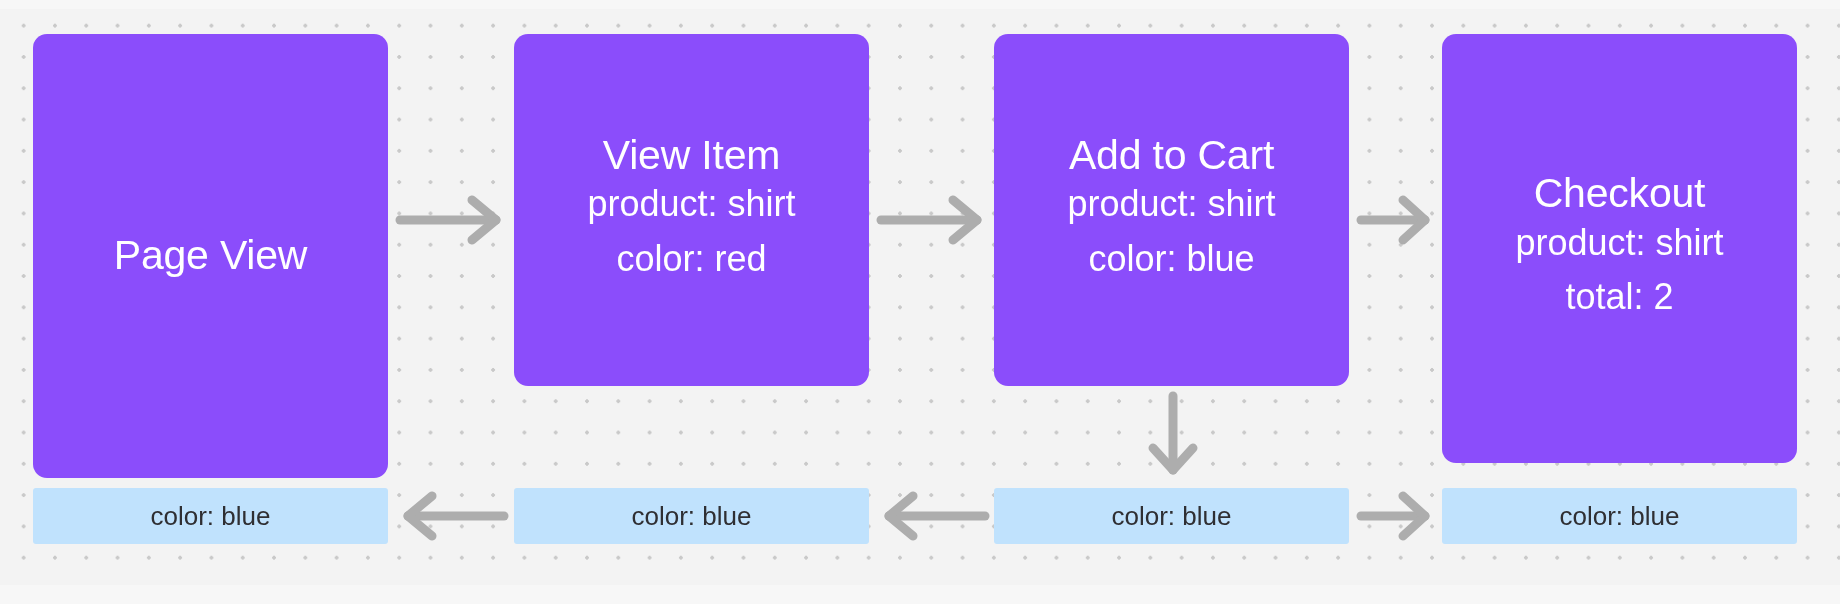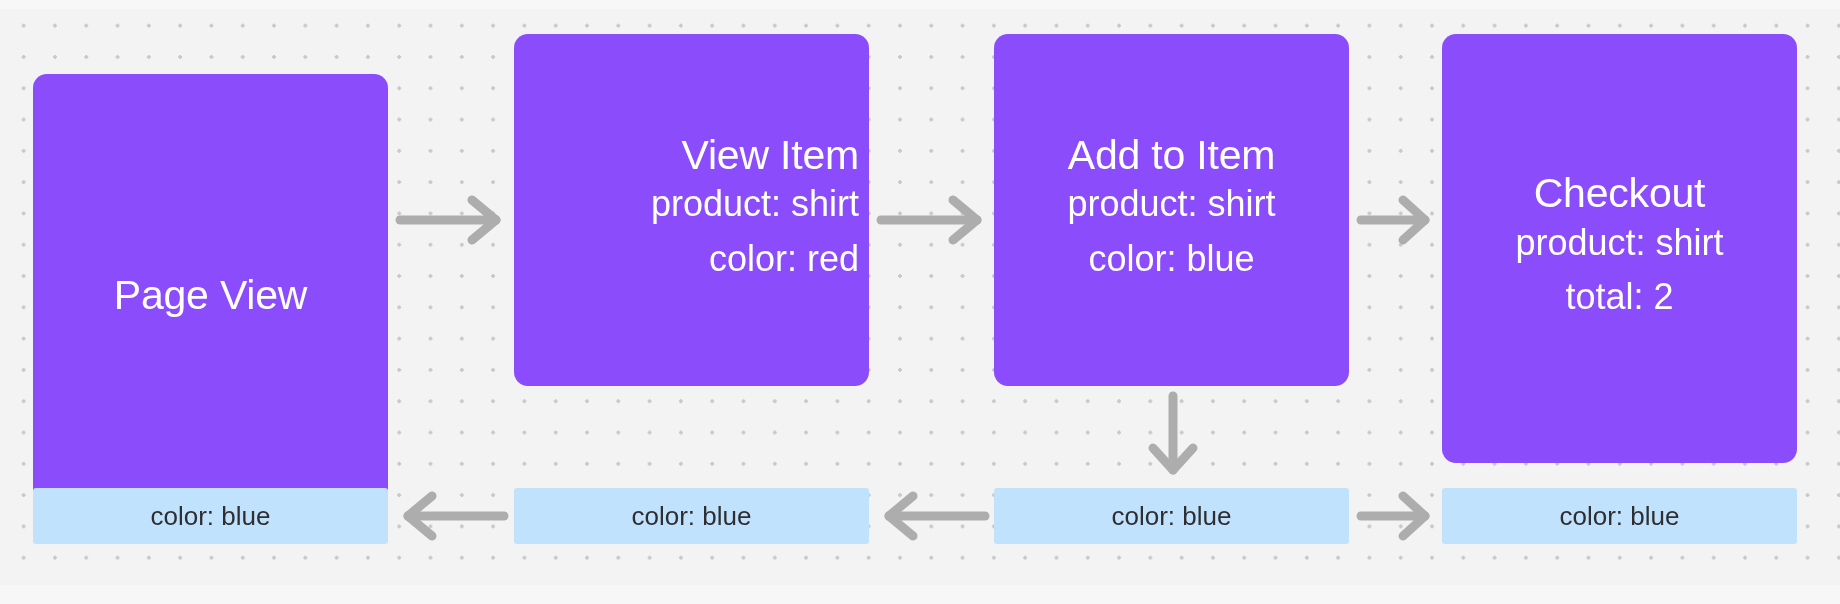--- a/index.html
+++ b/index.html
@@ -87,32 +87,32 @@
   }
 </style>
 </head>
 <body>
 
 <div id="canvas">
 
   <div class="band top"></div>
   <div class="band bottom"></div>
 
-  <div class="event-node" style="left:33px; top:34px; width:355px; height:444px;margin-top:40px;">
+  <div class="event-node" style="left:33px; top:34px; width:355px; height:444px;">
     <div class="event-title">Page View</div>
   </div>
 
-  <div class="event-node" style="left:514px; top:34px; width:355px; height:352px;align-items:flex-end;">
+  <div class="event-node" style="left:514px; top:34px; width:355px; height:352px;">
     <div class="event-title">View Item</div>
     <div class="event-prop">product: shirt</div>
     <div class="event-prop">color: red</div>
   </div>
 
   <div class="event-node" style="left:994px; top:34px; width:355px; height:352px;">
-    <div class="event-title">Add to Item</div>
+    <div class="event-title">Add to Cart</div>
     <div class="event-prop">product: shirt</div>
     <div class="event-prop">color: blue</div>
   </div>
 
   <div class="event-node" style="left:1442px; top:34px; width:355px; height:429px;">
     <div class="event-title">Checkout</div>
     <div class="event-prop">product: shirt</div>
     <div class="event-prop">total: 2</div>
   </div>
 

